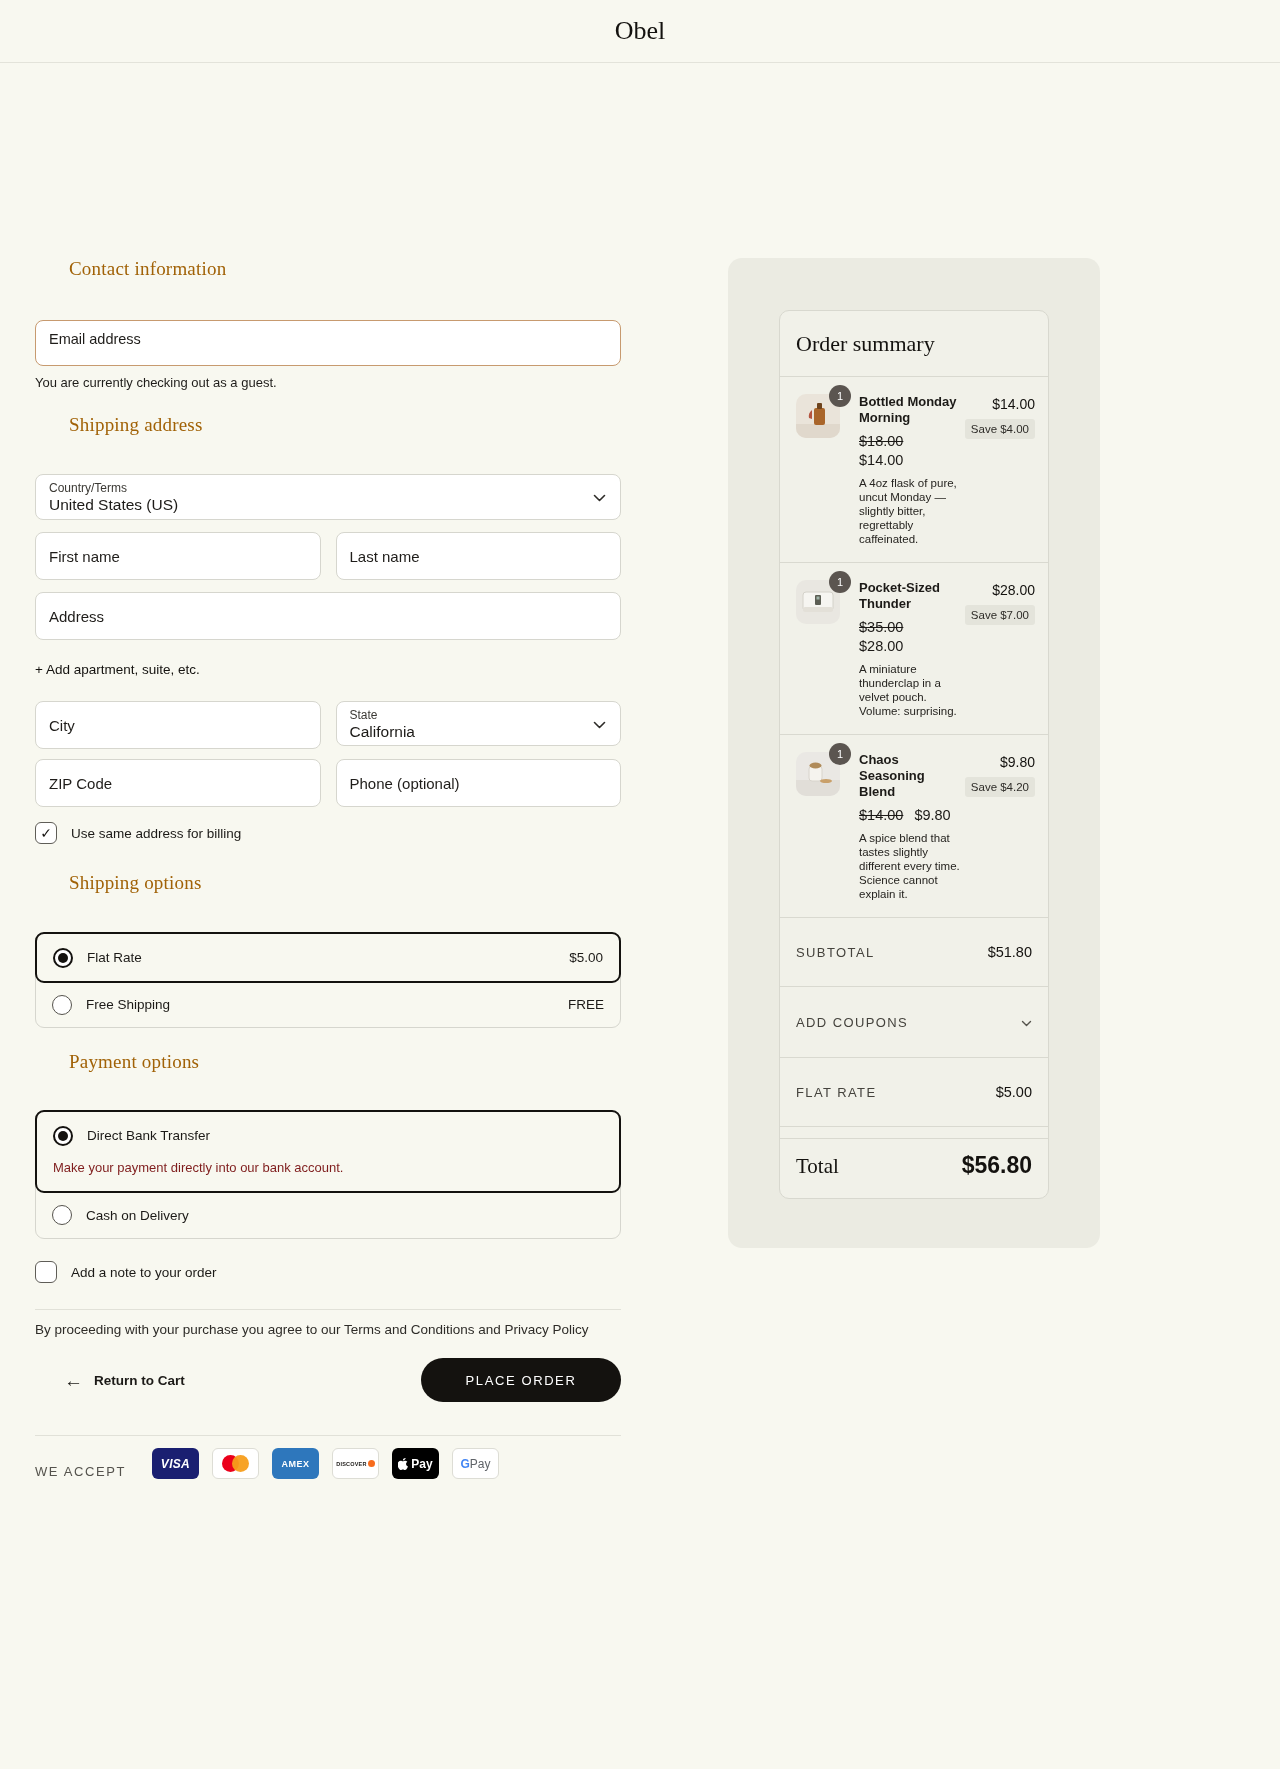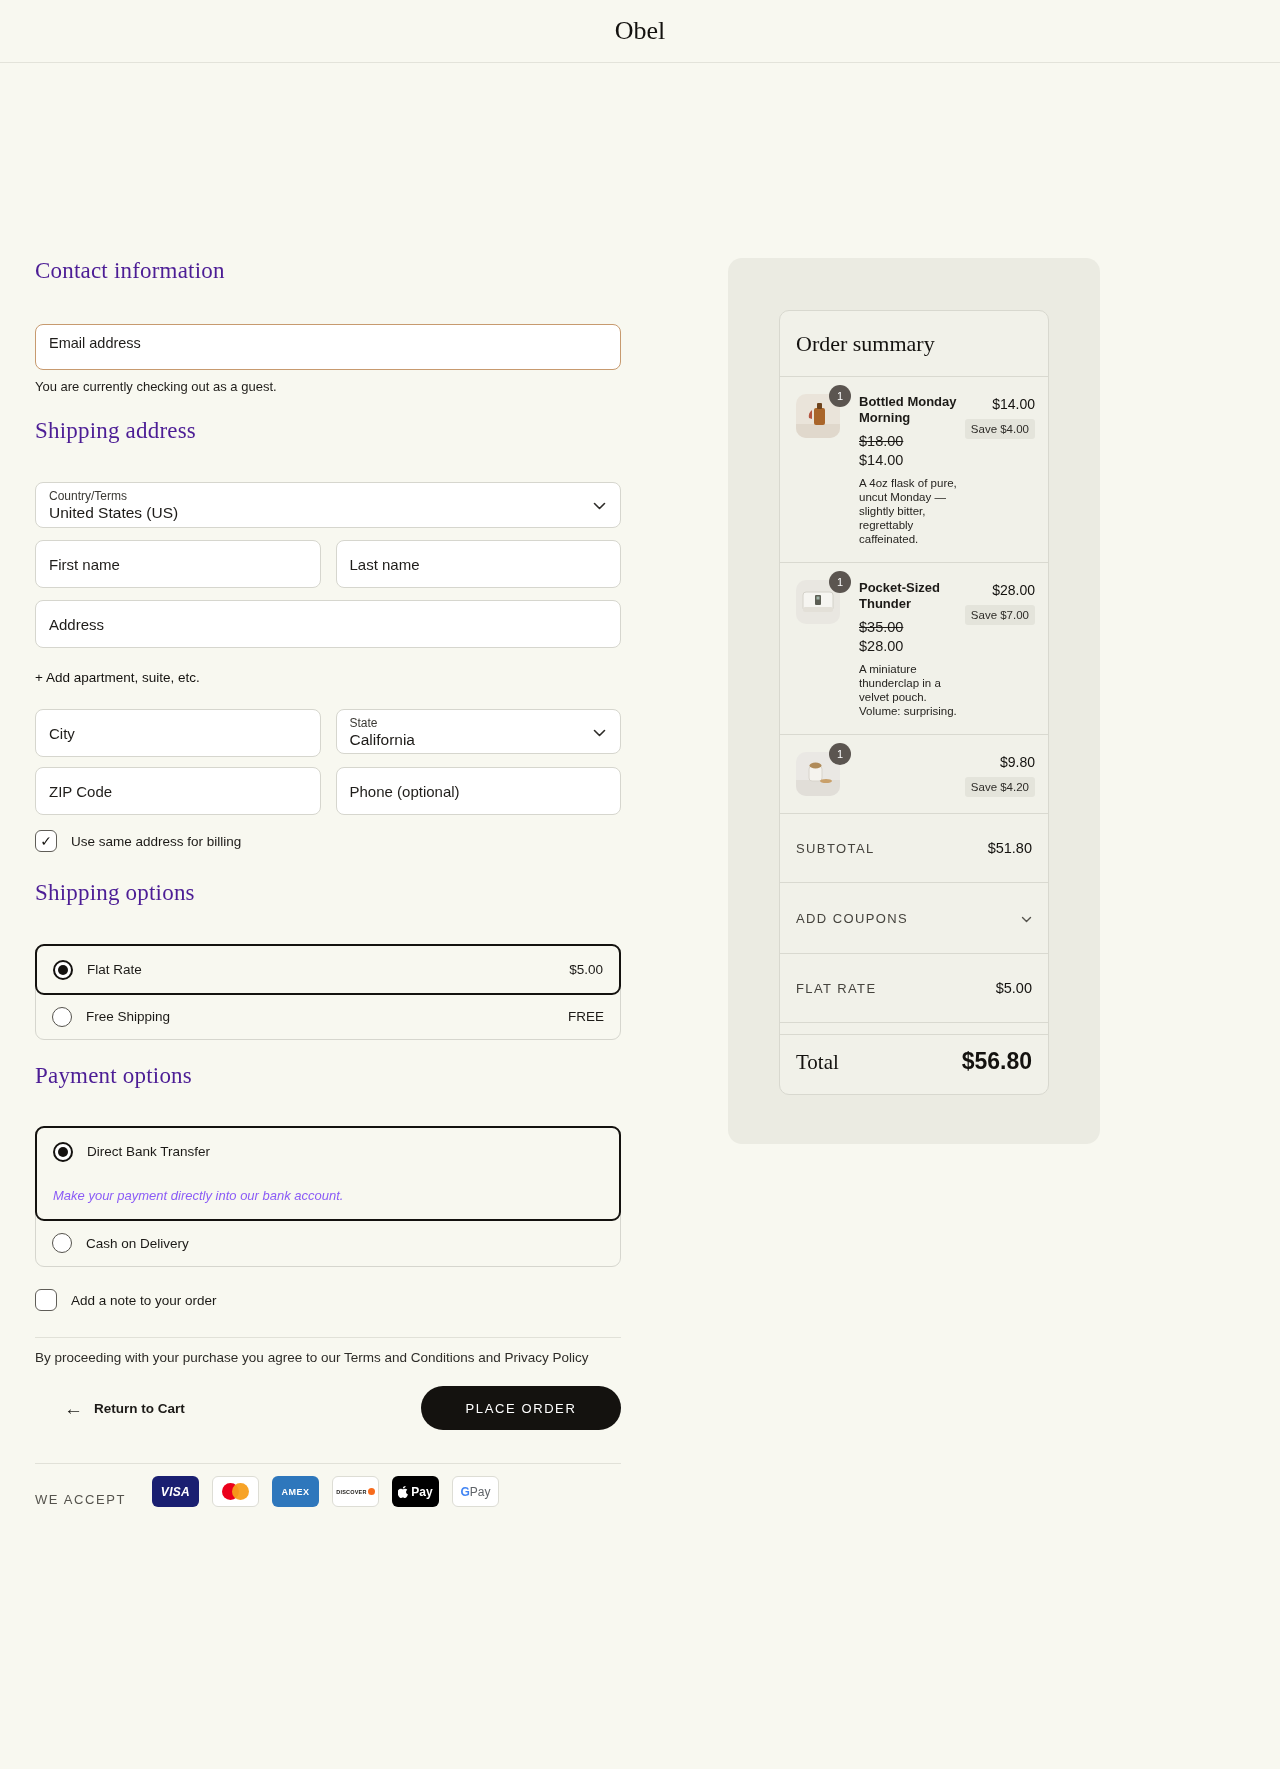--- a/index.html
+++ b/index.html
@@ -22,21 +22,21 @@
   .left-col{ width:586px; flex:none; }
   .right-panel{
     width:372px; flex:none; margin-left:107px;
     background:#ebebe2; border-radius:14px;
     padding:52px 51px 49px;
   }
 
   
   h2{
     font-family:"Liberation Serif", serif; font-weight:400;
-    font-size:23px; color:#4c1d95; letter-spacing:0.2px;
+    font-size:19px; color:#a16207; letter-spacing:0.2px;margin-left:34px;
   }
 
   
   .email-box{
     margin-top:40px; height:46px; width:100%;
     background:#fff; border:1px solid #c79a6f; border-radius:8px;
     padding:9px 13px; cursor:text;
   }
   .email-box .email-label{ font-size:14.5px; color:#1f1d1a; }
   .guest-note{ margin-top:9px; font-size:13px; color:#1f1d1a; }
@@ -92,21 +92,21 @@
   .opt-sel .opt-row{ height:47px; }
   .opt-price{ margin-left:auto; font-size:13.5px; }
   .radio{ width:20px; height:20px; border-radius:50%; border:1.5px solid #55534d; background:#fff; flex:none; position:relative; }
   .radio.checked{ border:2px solid #14120f; }
   .radio.checked::after{
     content:""; position:absolute; left:50%; top:50%; transform:translate(-50%,-50%);
     width:10px; height:10px; border-radius:50%; background:#14120f;
   }
   .pay-sel-block{ padding:0 16px 16px; }
   .pay-sel-block .opt-row{ padding:0; }
-  .pay-desc{ font-size:13px; color:#8b5cf6; margin-top:13px;font-style:italic; }
+  .pay-desc{ font-size:13px; color:#7f1d1d; margin-top:1px; }
 
   
   .divider{ border-top:1px solid #e1e1d8; margin-top:26px; }
   .terms{ margin-top:12px; font-size:13.5px; color:#2e2c28; }
   .actions{ margin-top:21px; display:flex; align-items:center; justify-content:space-between; }
   .return-link{ display:flex; align-items:center; gap:11px; cursor:pointer; margin-left:29px; }
   .return-link .arrow{ font-size:19px; font-weight:700; line-height:1; }
   .return-link .rl-label{ font-size:13.5px; font-weight:700; }
   .place-order{
     width:200px; height:44px; border:none; border-radius:999px;
@@ -392,20 +392,28 @@
         <div class="thumb-wrap">
           <svg class="thumb" viewBox="0 0 44 44">
             <rect width="44" height="44" fill="#eae8e4"></rect>
             <rect y="28" width="44" height="16" fill="#e1ded8"></rect>
             <rect x="13" y="14" width="13" height="15" rx="3" fill="#f5f3ee" stroke="#d8d4cc"></rect>
             <ellipse cx="19.5" cy="13.5" rx="6" ry="3" fill="#b08b5a"></ellipse>
             <ellipse cx="30" cy="29" rx="6" ry="2" fill="#c9a06a"></ellipse>
           </svg>
           <span class="qty-badge">1</span>
         </div>
+        <div class="item-mid">
+          <div class="item-name">Chaos Seasoning Blend</div>
+          <div class="prices inline">
+            <span class="old">$14.00</span>
+            <span class="new">$9.80</span>
+          </div>
+          <div class="item-desc">A spice blend that tastes slightly different every time. Science cannot explain it.</div>
+        </div>
         <div class="item-right">
           <div class="line-price">$9.80</div>
           <span class="save-badge">Save $4.20</span>
         </div>
       </div>
 
       <div class="totals-row">
         <span class="totals-label">SUBTOTAL</span>
         <span class="totals-value">$51.80</span>
       </div>

